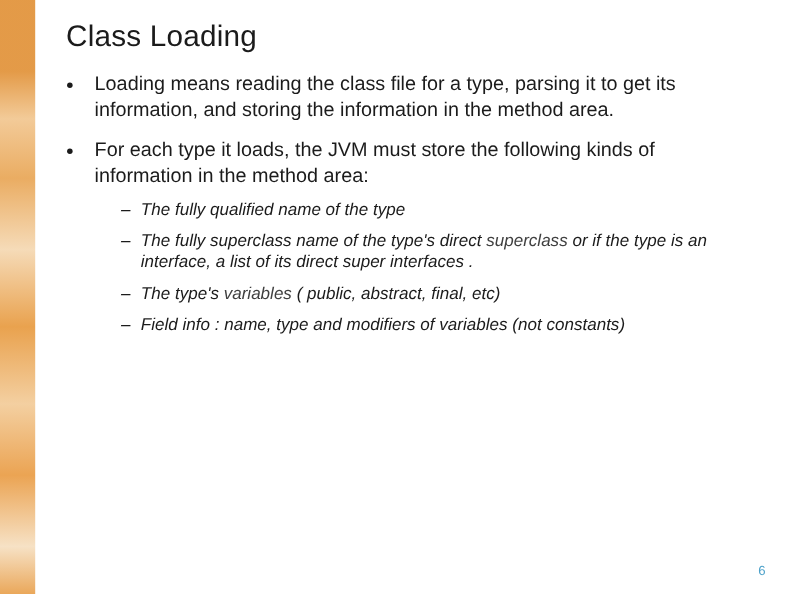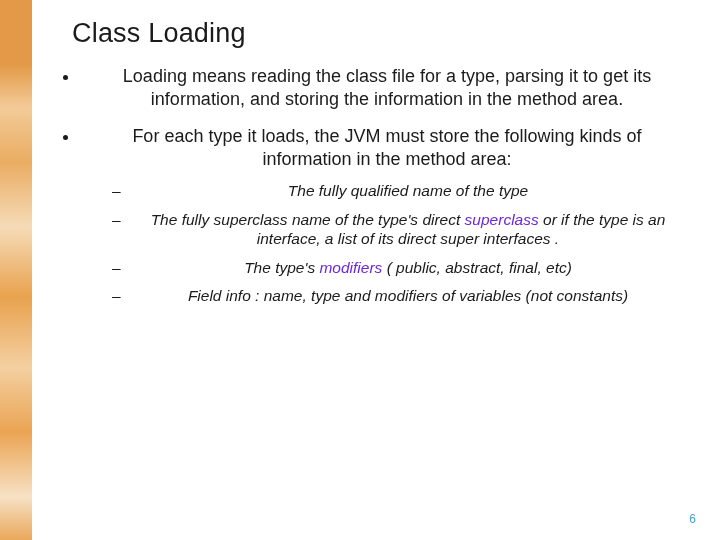--- a/index.html
+++ b/index.html
@@ -30,35 +30,34 @@
       #f3cd9c 68%, #ea9f4a 80%,
       #f6e0c2 92%, #e9a352 100%);
     opacity: 0.95;
   }
   .content {
     position: absolute;
     left: 32px;
     top: 0;
     right: 0;
     bottom: 0;
-    padding: 18px 34px 0 28px;
+    padding: 18px 34px 0 16px;
     box-sizing: border-box;
   }
   h1.title {
     margin: 0 0 16px 12px;
     font-size: 27px;
     font-weight: 400;
     color: #1b1b1b;
     letter-spacing: 0.2px;
   }
   ul.level1 {
     list-style: disc;
-    margin: 0;
+    margin: 10px;
     padding-left: 20px;
-    text-align: center;
   }
   ul.level1 > li {
     font-size: 18px;
     line-height: 1.28;
     color: #1b1b1b;
     margin-bottom: 14px;
     padding-left: 8px;
   }
   ul.level2 {
     list-style: none;
@@ -74,21 +73,21 @@
     position: relative;
     padding-left: 18px;
   }
   ul.level2 > li::before {
     content: "–";
     position: absolute;
     left: 0;
     top: 0;
   }
   .kw {
-    color: #6d28d9;
+    color: #404040;
   }
   .pagenum {
     position: absolute;
     right: 24px;
     bottom: 14px;
     font-size: 12px;
     color: #4aa0c9;
   }
 </style>
 </head>
@@ -107,21 +106,21 @@
       <li>
         <span>For each type it loads, the JVM must store the following kinds of information in the method area:</span>
         <ul class="level2">
           <li>
             <span>The fully qualified name of the type</span>
           </li>
           <li>
             <span>The fully superclass name of the type's direct </span><span class="kw">superclass</span><span> or if the type is an interface, a list of its direct super interfaces .</span>
           </li>
           <li>
-            <span>The type's </span><span class="kw">modifiers</span><span> ( public, abstract, final, etc)</span>
+            <span>The type's </span><span class="kw">variables</span><span> ( public, abstract, final, etc)</span>
           </li>
           <li>
             <span>Field info : name,  type and modifiers of variables (not constants)</span>
           </li>
         </ul>
       </li>
     </ul>
 
   </div>
   <div class="pagenum">6</div>

